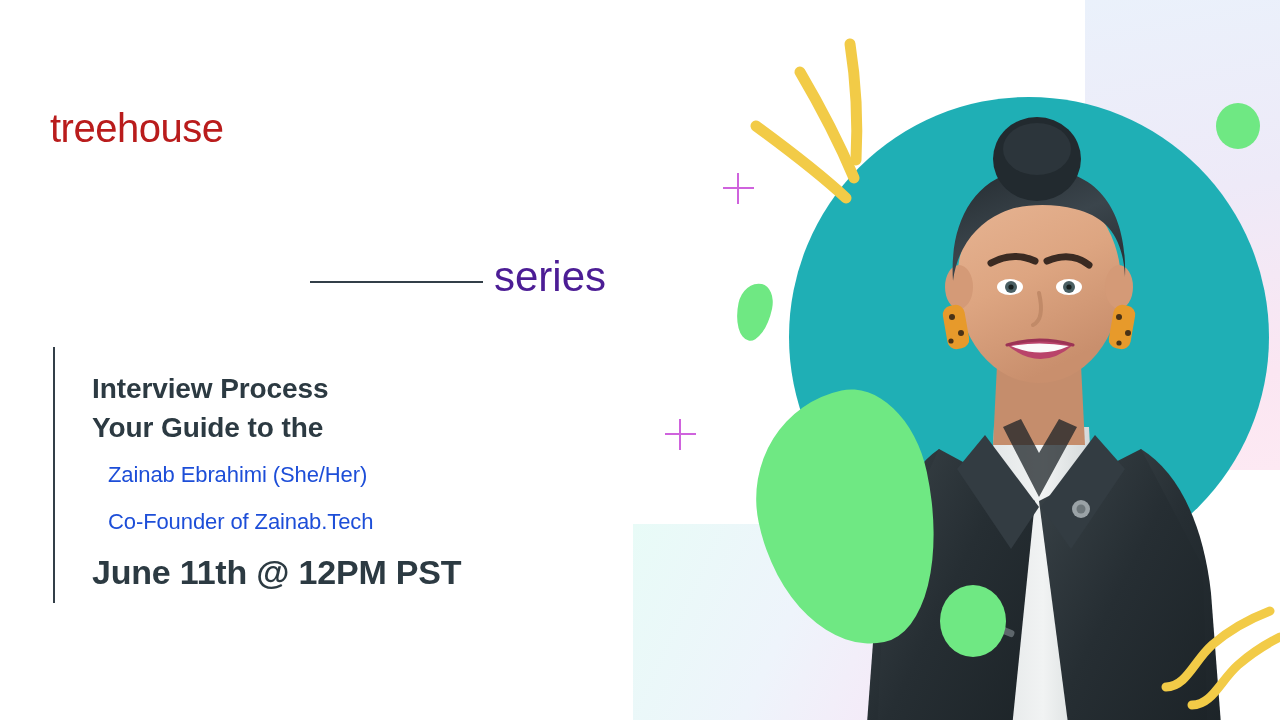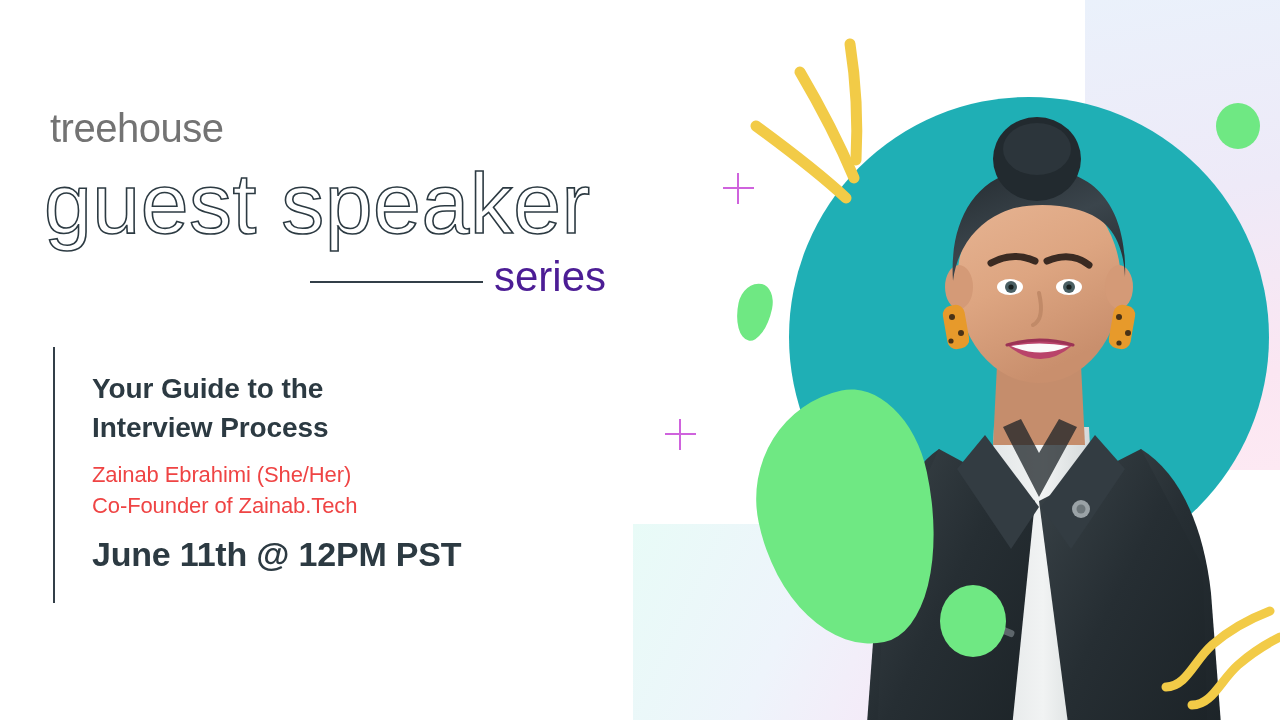--- a/index.html
+++ b/index.html
@@ -127,21 +127,21 @@
     height: 720px;
   }
 
   .brand-word {
     position: absolute;
     left: 50px;
     top: 108px;
     font-size: 40px;
     font-weight: 400;
     letter-spacing: -0.5px;
-    color: #737373;
+    color: #b91c1c;
     line-height: 1;
   }
 
   .headline-outline {
     position: absolute;
     left: 44px;
     top: 160px;
     font-size: 86px;
     font-weight: 400;
     letter-spacing: 0.5px;
@@ -191,22 +191,22 @@
     line-height: 1.38;
     color: #2c3a42;
     margin: 0;
     letter-spacing: -0.1px;
   }
   .speaker-name,
   .speaker-role {
     font-size: 22px;
     font-weight: 400;
     line-height: 1.42;
-    color: #ef4444;
-    margin: 0;
+    color: #1d4ed8;
+    margin: 16px;
     letter-spacing: -0.1px;
   }
   .speaker-name { margin-top: 12px; }
   .event-datetime {
     font-size: 34px;
     font-weight: 700;
     color: #2c3a42;
     margin: 0;
     margin-top: 14px;
     letter-spacing: -0.2px;
@@ -344,30 +344,29 @@
           <path d="M32,110 C52,110 60,86 78,70 C94,56 108,48 120,42"></path>
         </g>
       </svg>
     </div>
   </div>
 
   <div class="text-col">
 
     <div class="brand-word">treehouse</div>
 
-    <div class="headline-outline">guest speaker</div>
 
     <div class="series-rule"></div>
 
     <div class="series-word">series</div>
 
     <div class="accent-bar"></div>
 
     <div class="detail-block">
+      <p class="talk-title">Interview Process</p>
       <p class="talk-title">Your Guide to the</p>
-      <p class="talk-title">Interview Process</p>
       <p class="speaker-name">Zainab Ebrahimi (She/Her)</p>
       <p class="speaker-role">Co-Founder of Zainab.Tech</p>
       <p class="event-datetime">June 11th @ 12PM PST</p>
     </div>
   </div>
 
 </div>
 
 </body></html>

